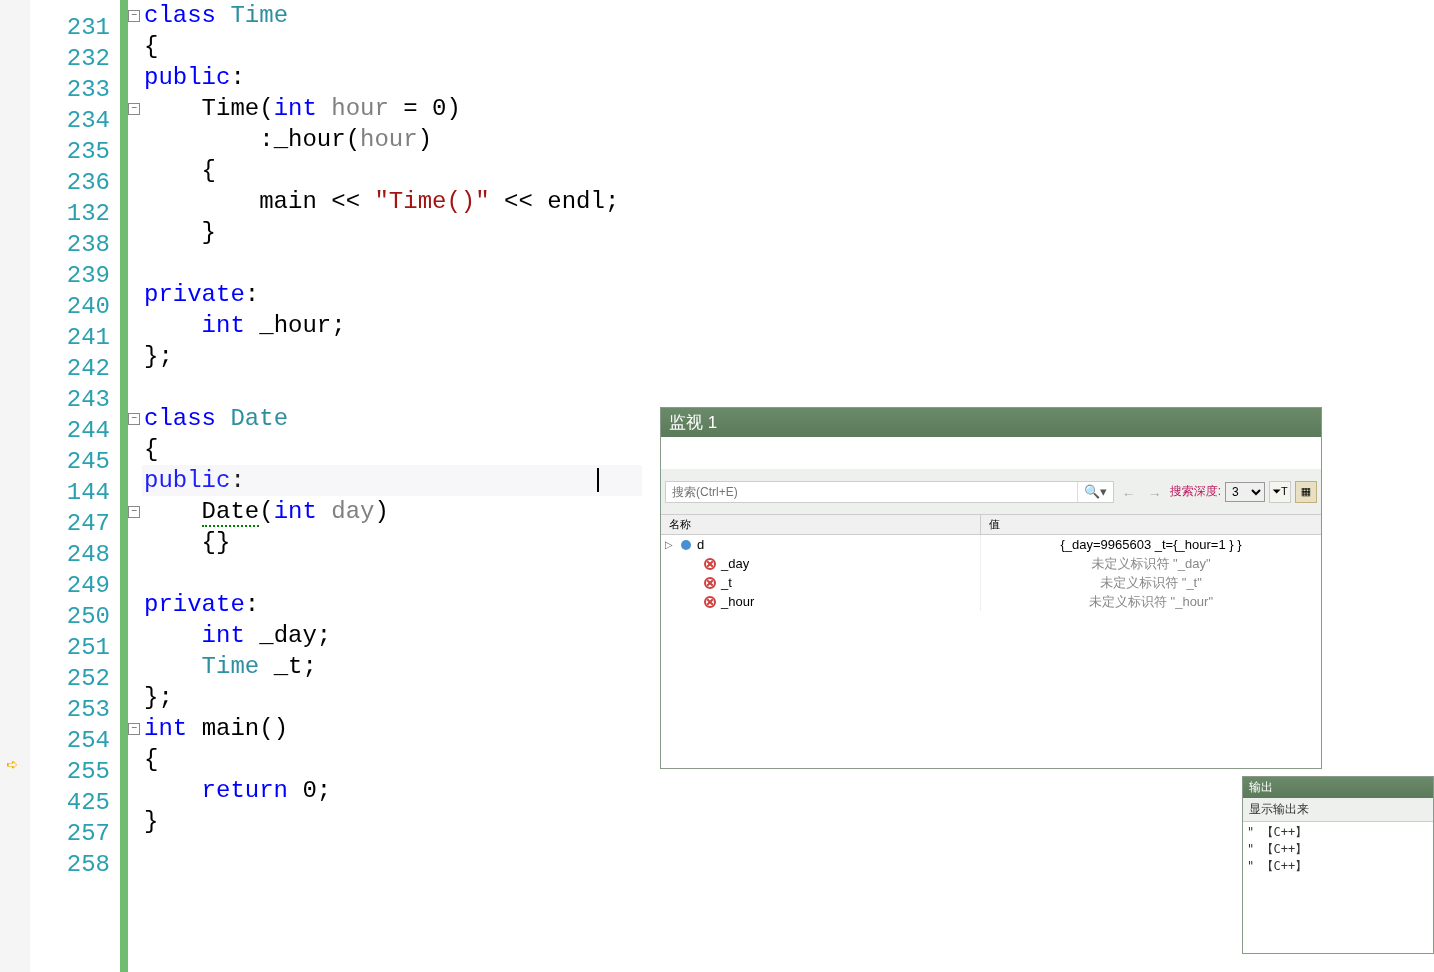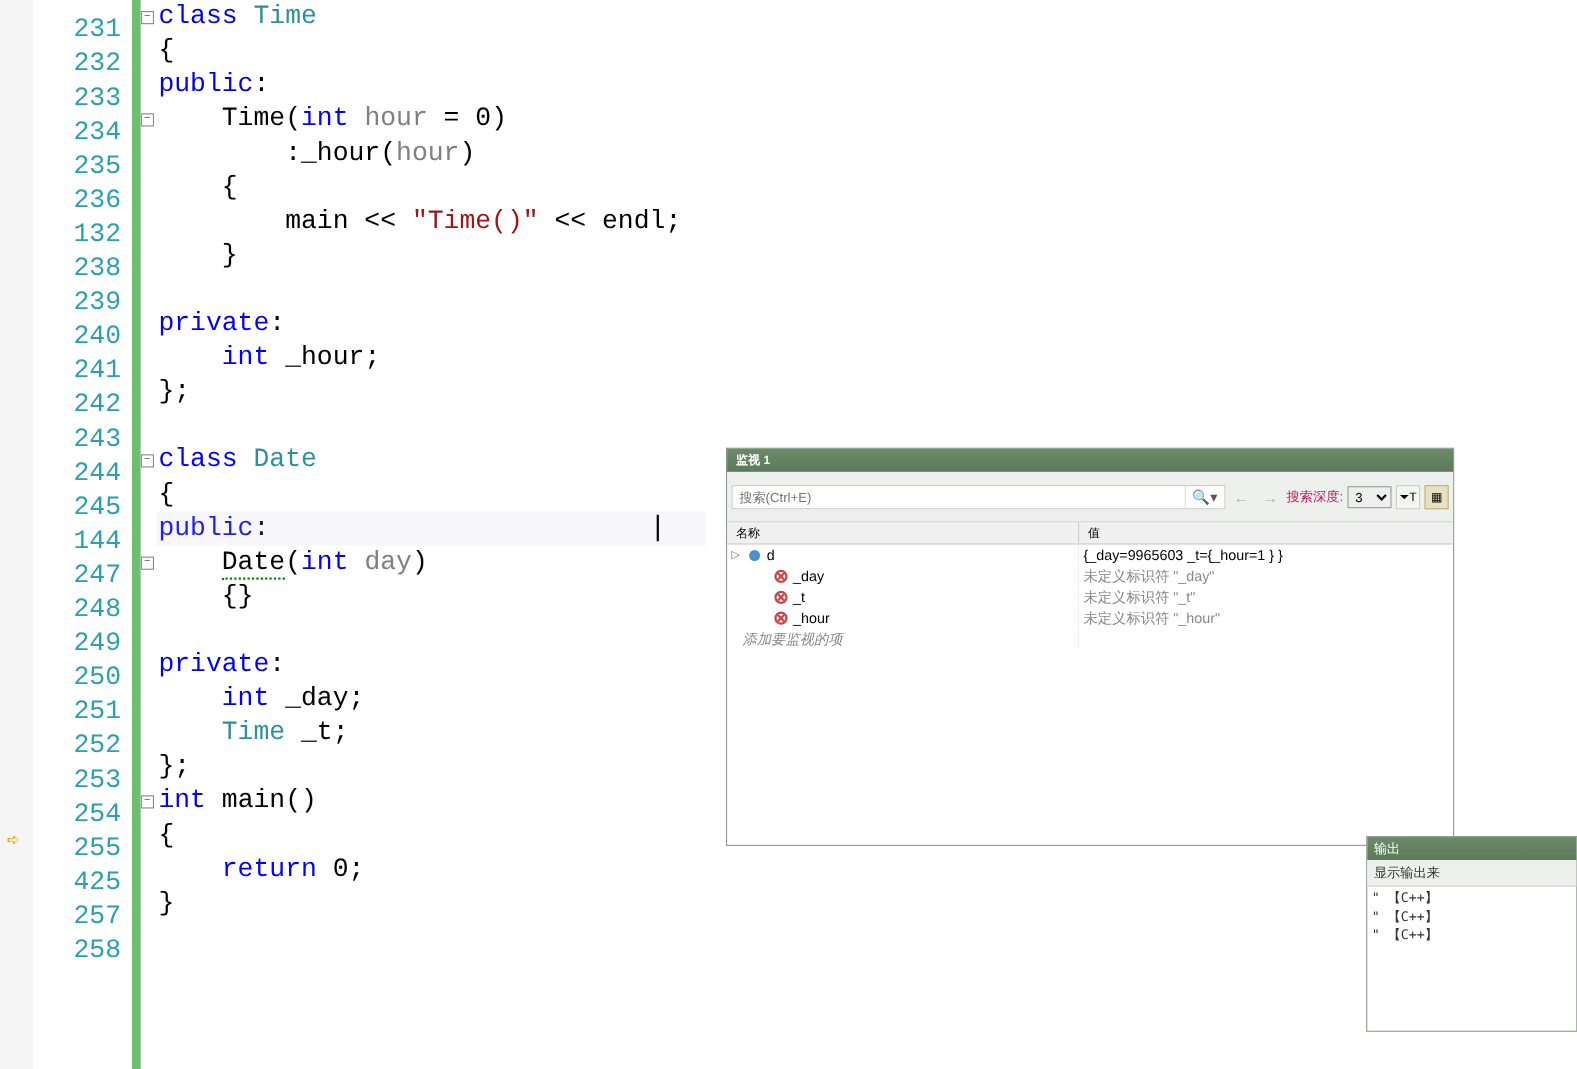--- a/index.html
+++ b/index.html
@@ -110,31 +110,31 @@
   font-family: 'Segoe UI','Microsoft YaHei',sans-serif;
   font-size: 13px;
   display: flex;
   flex-direction: column;
 }
 .watch-title {
   background: #5a7a5a;
   background: linear-gradient(#6a8a6a,#5a7a5a);
   color: #fff;
   padding: 3px 8px;
-  font-size: 11px;
-  font-weight: bold;
+  font-size: 17px;
 }
 .watch-toolbar {
   background: #eef0ee;
   border-bottom: 1px solid #ccc;
   display: flex;
   align-items: center;
   height: 46px;
   padding: 0 4px;
   gap: 4px;
+  margin-top: 32px;
 }
 .search-box {
   flex: 1;
   position: relative;
   border: 1px solid #ccc;
   background: #fff;
   height: 22px;
   display: flex;
   align-items: center;
 }
@@ -203,21 +203,21 @@
   line-height: 19px;
 }
 .wr-name {
   width: 320px;
   padding: 0 4px;
   display: flex;
   align-items: center;
   gap: 4px;
   border-right: 1px solid #eee;
 }
-.wr-value { flex: 1; padding: 0 4px; color: #000; }
+.wr-value { flex: 1; padding: 0 4px; color: #000; text-align: center; }
 .wr-value.err { color: #888; }
 .expand-tri {
   width: 10px;
   color: #666;
   font-size: 10px;
 }
 .row-icon {
   width: 14px;
   height: 14px;
   display: inline-flex;
@@ -249,21 +249,21 @@
 }
 .err-icon::before { transform: rotate(45deg); }
 .err-icon::after { transform: rotate(-45deg); }
 .add-watch { font-style: italic; color: #888; padding-left: 14px; }
 .indent1 { padding-left: 28px; }
 
 
 .output-panel {
   position: absolute;
   left: 1242px;
-  top: 760px;
+  top: 776px;
   width: 192px;
   height: 178px;
   border: 1px solid #8a9a8a;
   background: #fff;
   font-family: 'Segoe UI','Microsoft YaHei',sans-serif;
   font-size: 12px;
   display: flex;
   flex-direction: column;
 }
 .output-title {
@@ -422,21 +422,20 @@
         <div class="wr-name indent1">
           <span class="expand-tri"></span>
           <span class="row-icon">
             <span class="err-icon"></span>
           </span>
           <span>_hour</span>
         </div>
         <div class="wr-value err">未定义标识符 "_hour"</div>
       </div>
       <div class="watch-row">
-        <div class="wr-name add-watch">添加要监视的项</div>
         <div class="wr-value"></div>
       </div>
     </div>
 </div>
 
 <div class="output-panel">
   <div class="output-title">输出</div>
   <div class="output-bar">显示输出来</div>
   <div class="output-body" id="output-body">
       <div class="output-line">" 【C++】</div>

